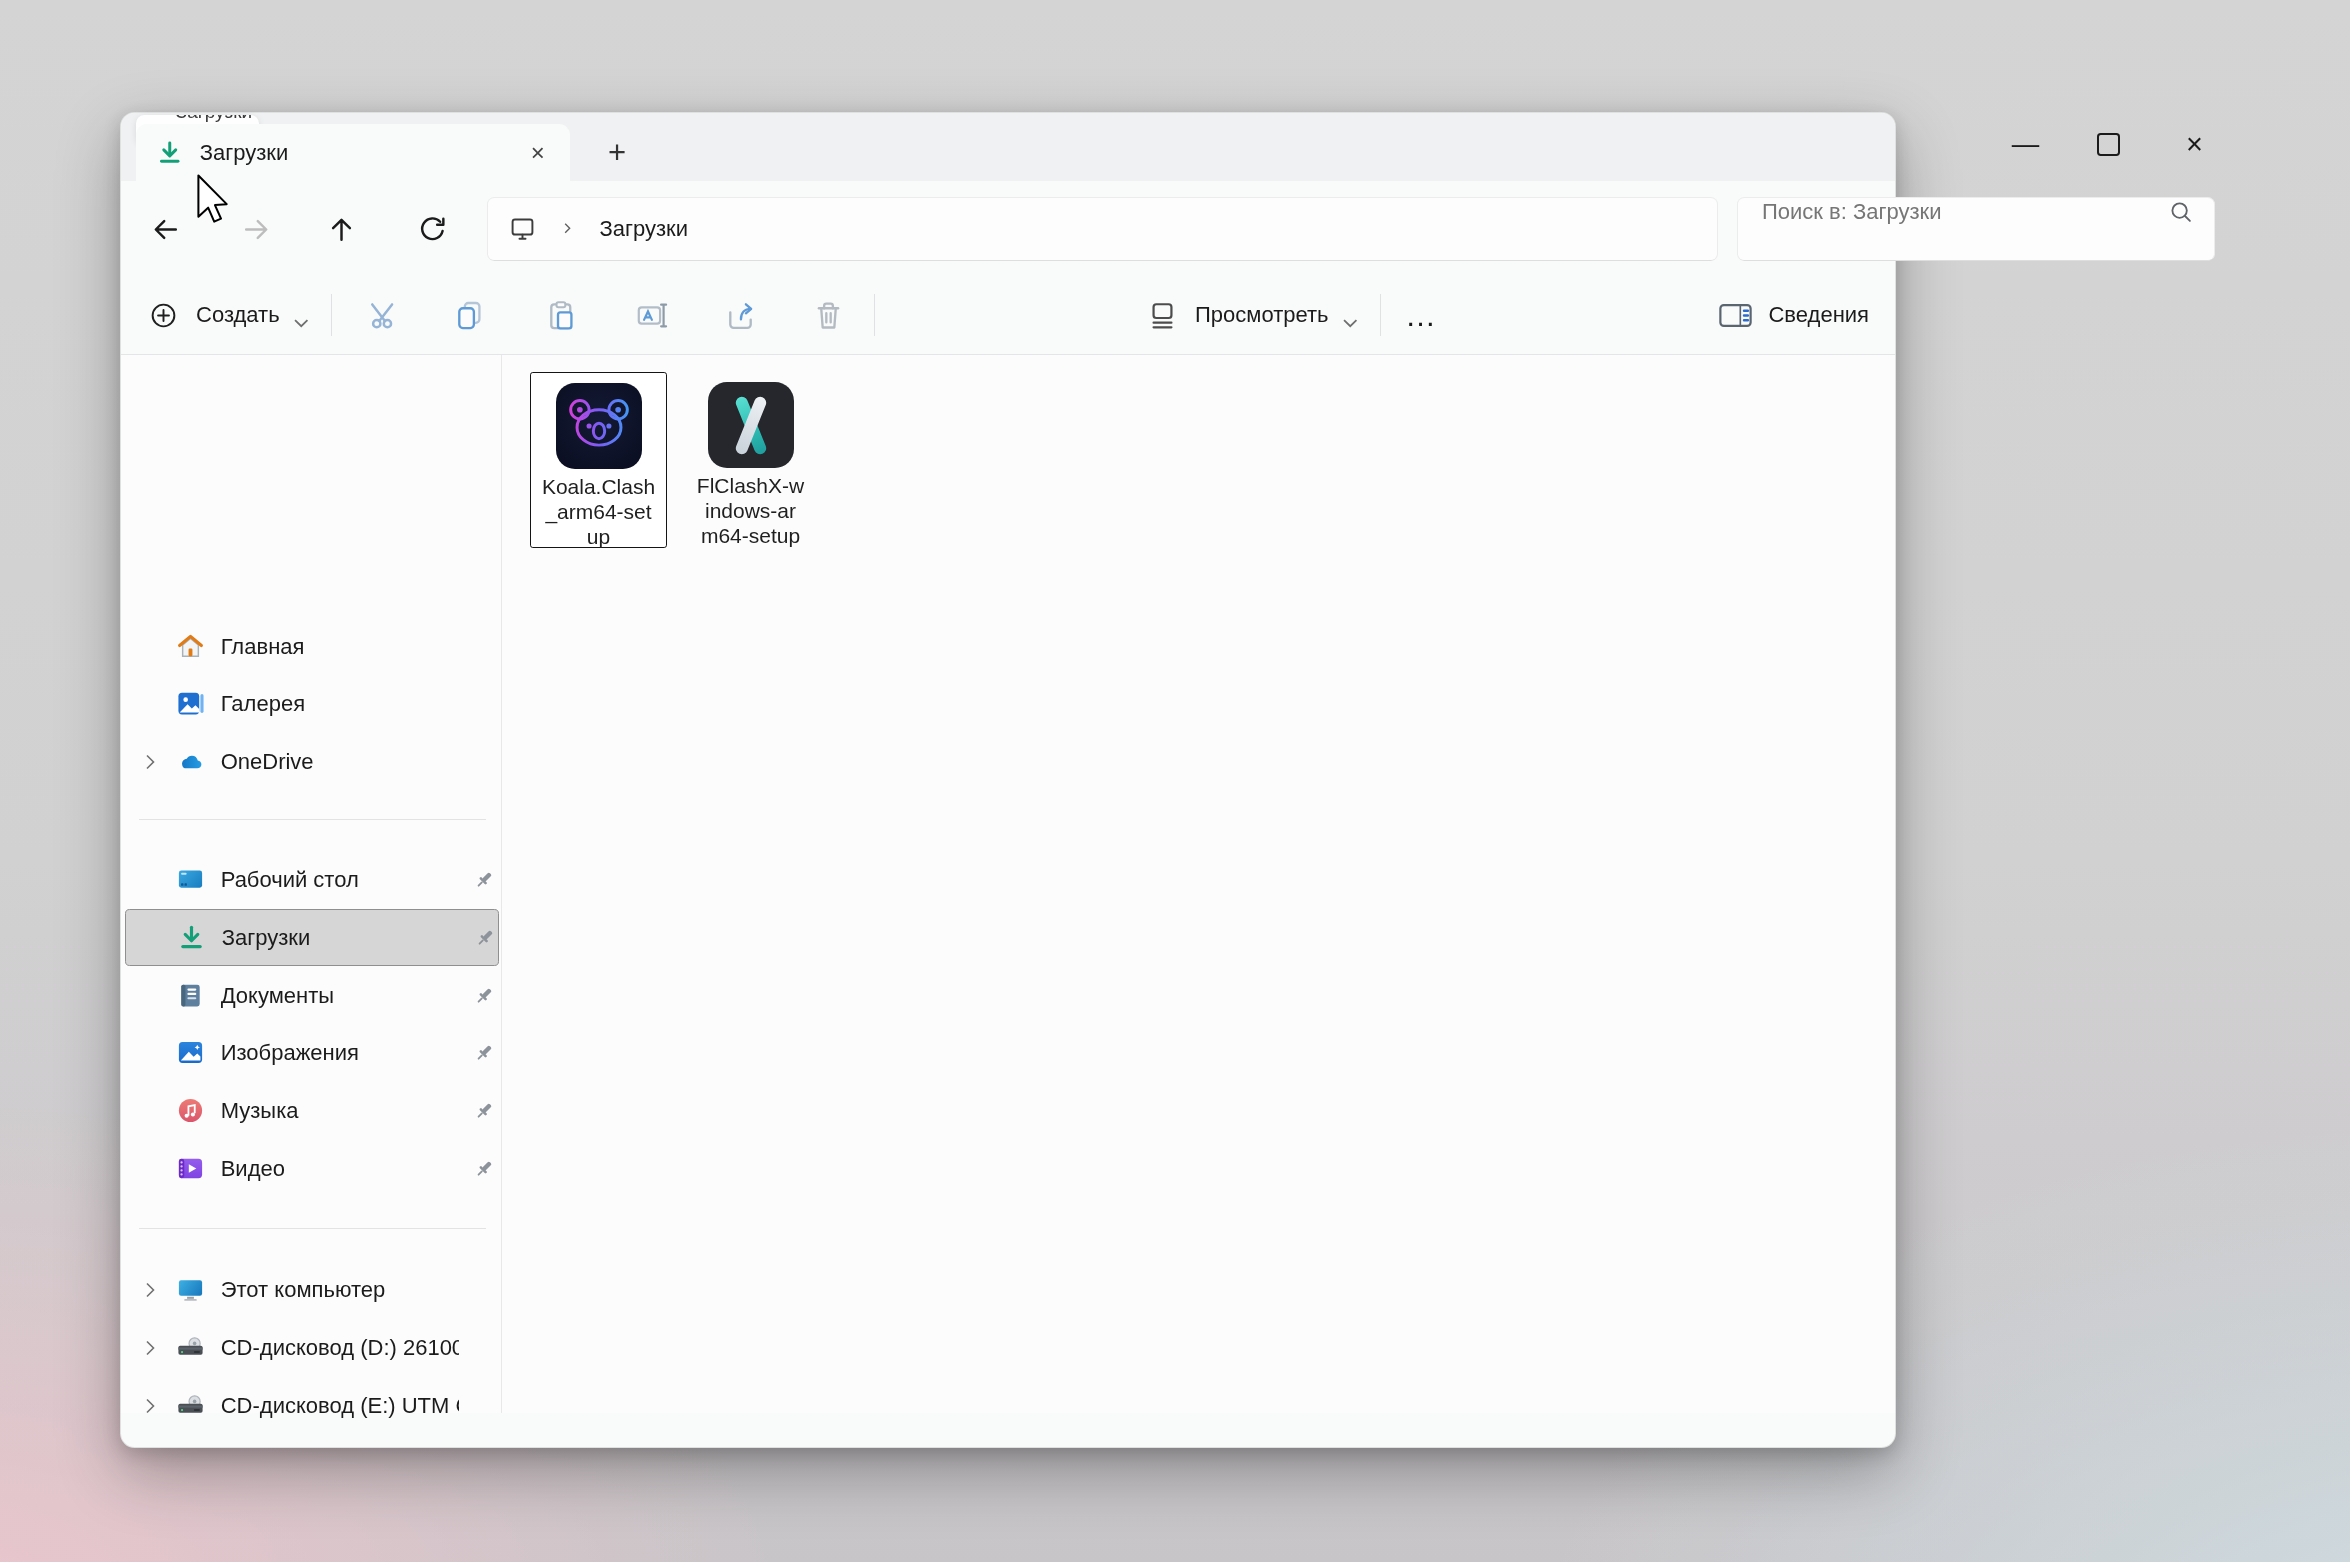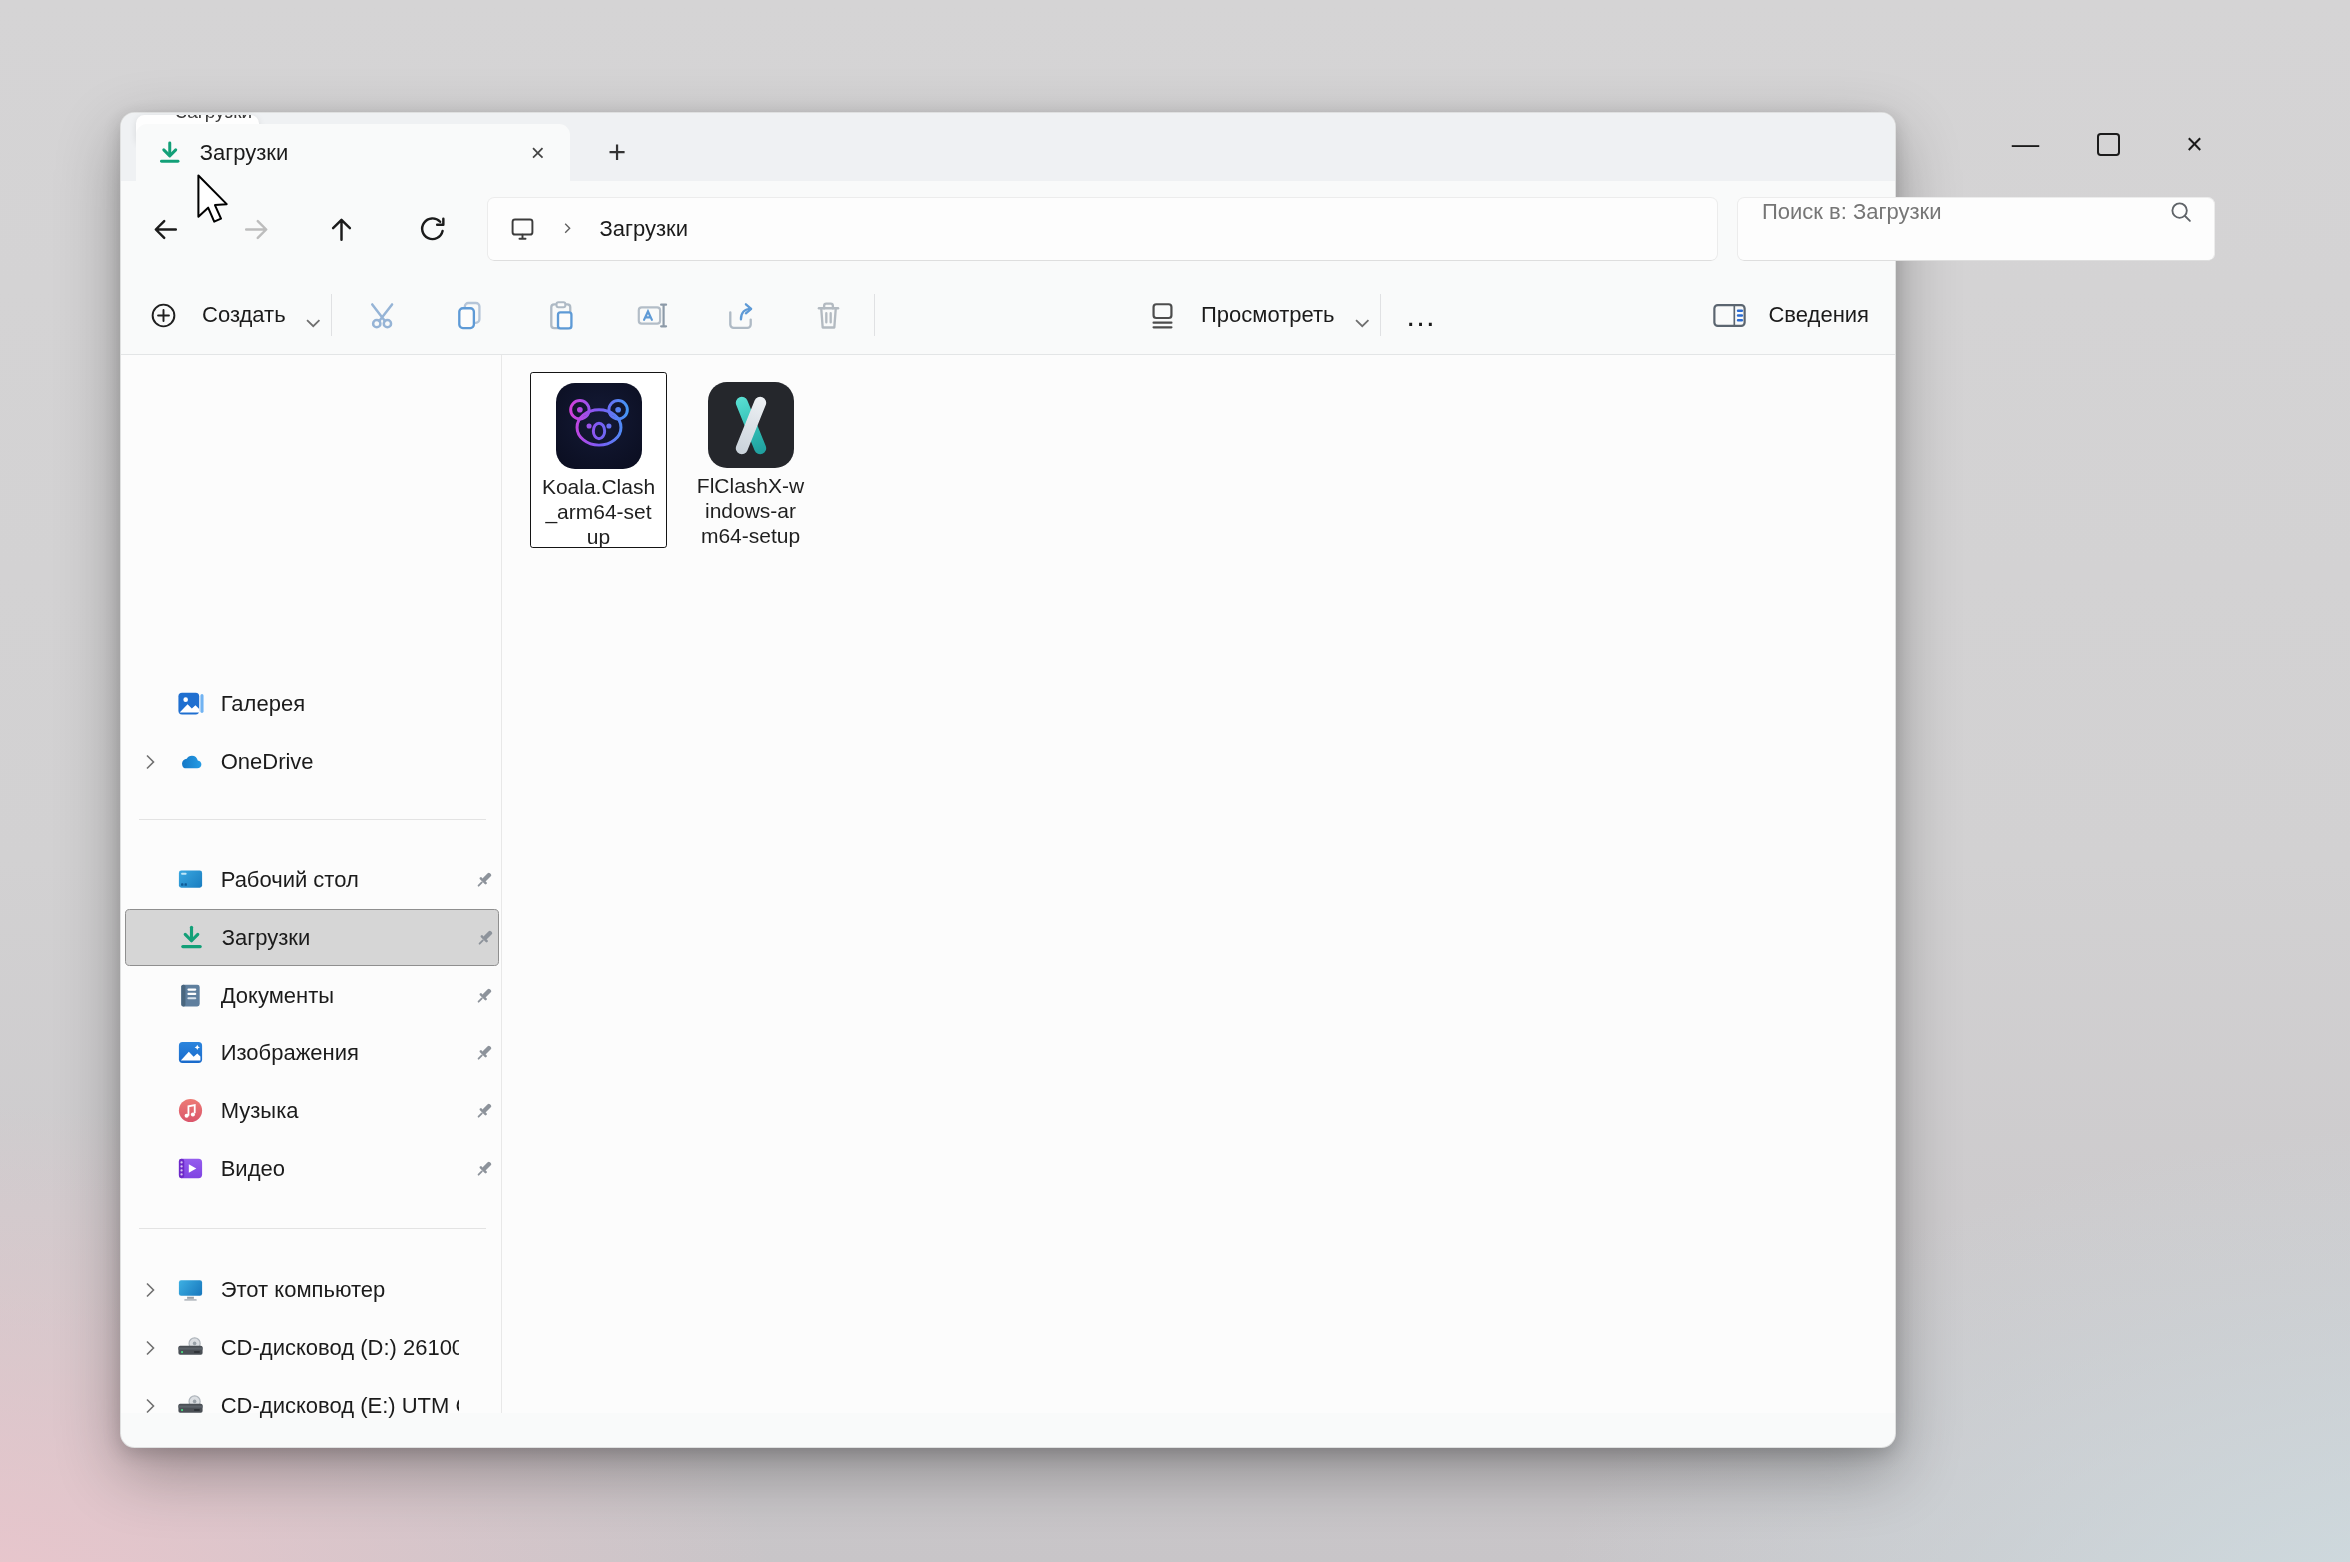--- a/index.html
+++ b/index.html
@@ -42,21 +42,21 @@
   .addrbar .crumb-tx{margin-left:24px;font-size:22px;color:#1b1b1b;}
   .searchbar{position:absolute;left:1616px;top:15.6px;width:478px;height:64px;background:#fdfdfd;
     border:0.9px solid #ececec;border-bottom-color:#dedede;border-radius:7.3px;box-sizing:border-box;
     display:flex;align-items:flex-start;}
   .searchbar input{flex:1;border:none;outline:none;background:transparent;margin-left:22px;
     font-size:22px;color:#333;font-family:inherit;}
   .searchbar input::placeholder{color:#767676;opacity:1;}
   .searchbar .mag{width:27.5px;height:27.5px;margin-right:20px;flex:0 0 auto;}
   
   .toolbar{position:absolute;left:0;top:163px;right:0;height:79px;background:#f9fafa;border-bottom:0.9px solid #e3e5e6;box-sizing:border-box;}
-  .tbtn{position:absolute;top:0;height:78px;display:flex;align-items:center;gap:19px;font-size:22px;color:#1b1b1b;}
+  .tbtn{position:absolute;top:0;height:78px;display:flex;align-items:center;gap:13px;font-size:22px;color:#1b1b1b;}
   .tico{width:40px;height:40px;display:flex;align-items:center;justify-content:center;}
   .tdiv{position:absolute;top:18.4px;width:0.9px;height:42px;background:#e0e1e3;}
   .chev{width:18.4px;height:13px;}
   .more-dots{font-size:31px;color:#1b1b1b;letter-spacing:1.8px;line-height:37px;}
   
   .content{position:absolute;left:0;top:242px;right:0;bottom:34px;background:#fcfcfc;}
   .sidebar{position:absolute;left:0;top:0;width:381px;bottom:0;border-right:0.9px solid #e8e8e8;box-sizing:border-box;}
   .srow{position:absolute;left:3.7px;width:374px;height:55px;display:flex;align-items:center;border-radius:4.6px;box-sizing:border-box;}
   .srow .sexp{position:absolute;left:13px;width:24px;height:24px;}
   .srow .sic{position:absolute;left:51px;width:29px;height:29px;}
@@ -293,20 +293,30 @@
           </svg>
       </span>
       <span>Сведения</span>
     </div>
   </div>
 
   <div class="content">
 
     <div class="sidebar">
 
+      <div class="srow" style="top:264px">
+        <span class="sic">
+          <svg viewBox="0 0 24 24" width="29" height="29">
+              <path d="M5.5 10.8V20h13v-9.2L12 5.4Z" fill="#f2f4f6" stroke="#a9b1b9" stroke-width="1.2"></path>
+              <path d="M3 11.2 12 3.6l9 7.6" fill="none" stroke="#e07b16" stroke-width="2.6" stroke-linecap="round" stroke-linejoin="round"></path>
+              <rect x="10.4" y="13.6" width="3.2" height="6.4" rx="1" fill="#e07b16"></rect>
+            </svg>
+        </span>
+        <span class="slab">Главная</span>
+      </div>
       <div class="srow" style="top:321px">
         <span class="sic">
           <svg viewBox="0 0 24 24" width="29" height="29">
               <rect x="2" y="3" width="17.2" height="18" rx="3" fill="#1f6fd0"></rect>
               <rect x="20.2" y="4.2" width="2.6" height="15.6" rx="1.3" fill="#71b3f2"></rect>
               <circle cx="8" cy="8.8" r="1.9" fill="#fff"></circle>
               <path d="M3 19.4 9.6 12.6l3.5 3.5 3-2.6 3.1 3v3H3Z" fill="#fff"></path>
             </svg>
         </span>
         <span class="slab">Галерея</span>

